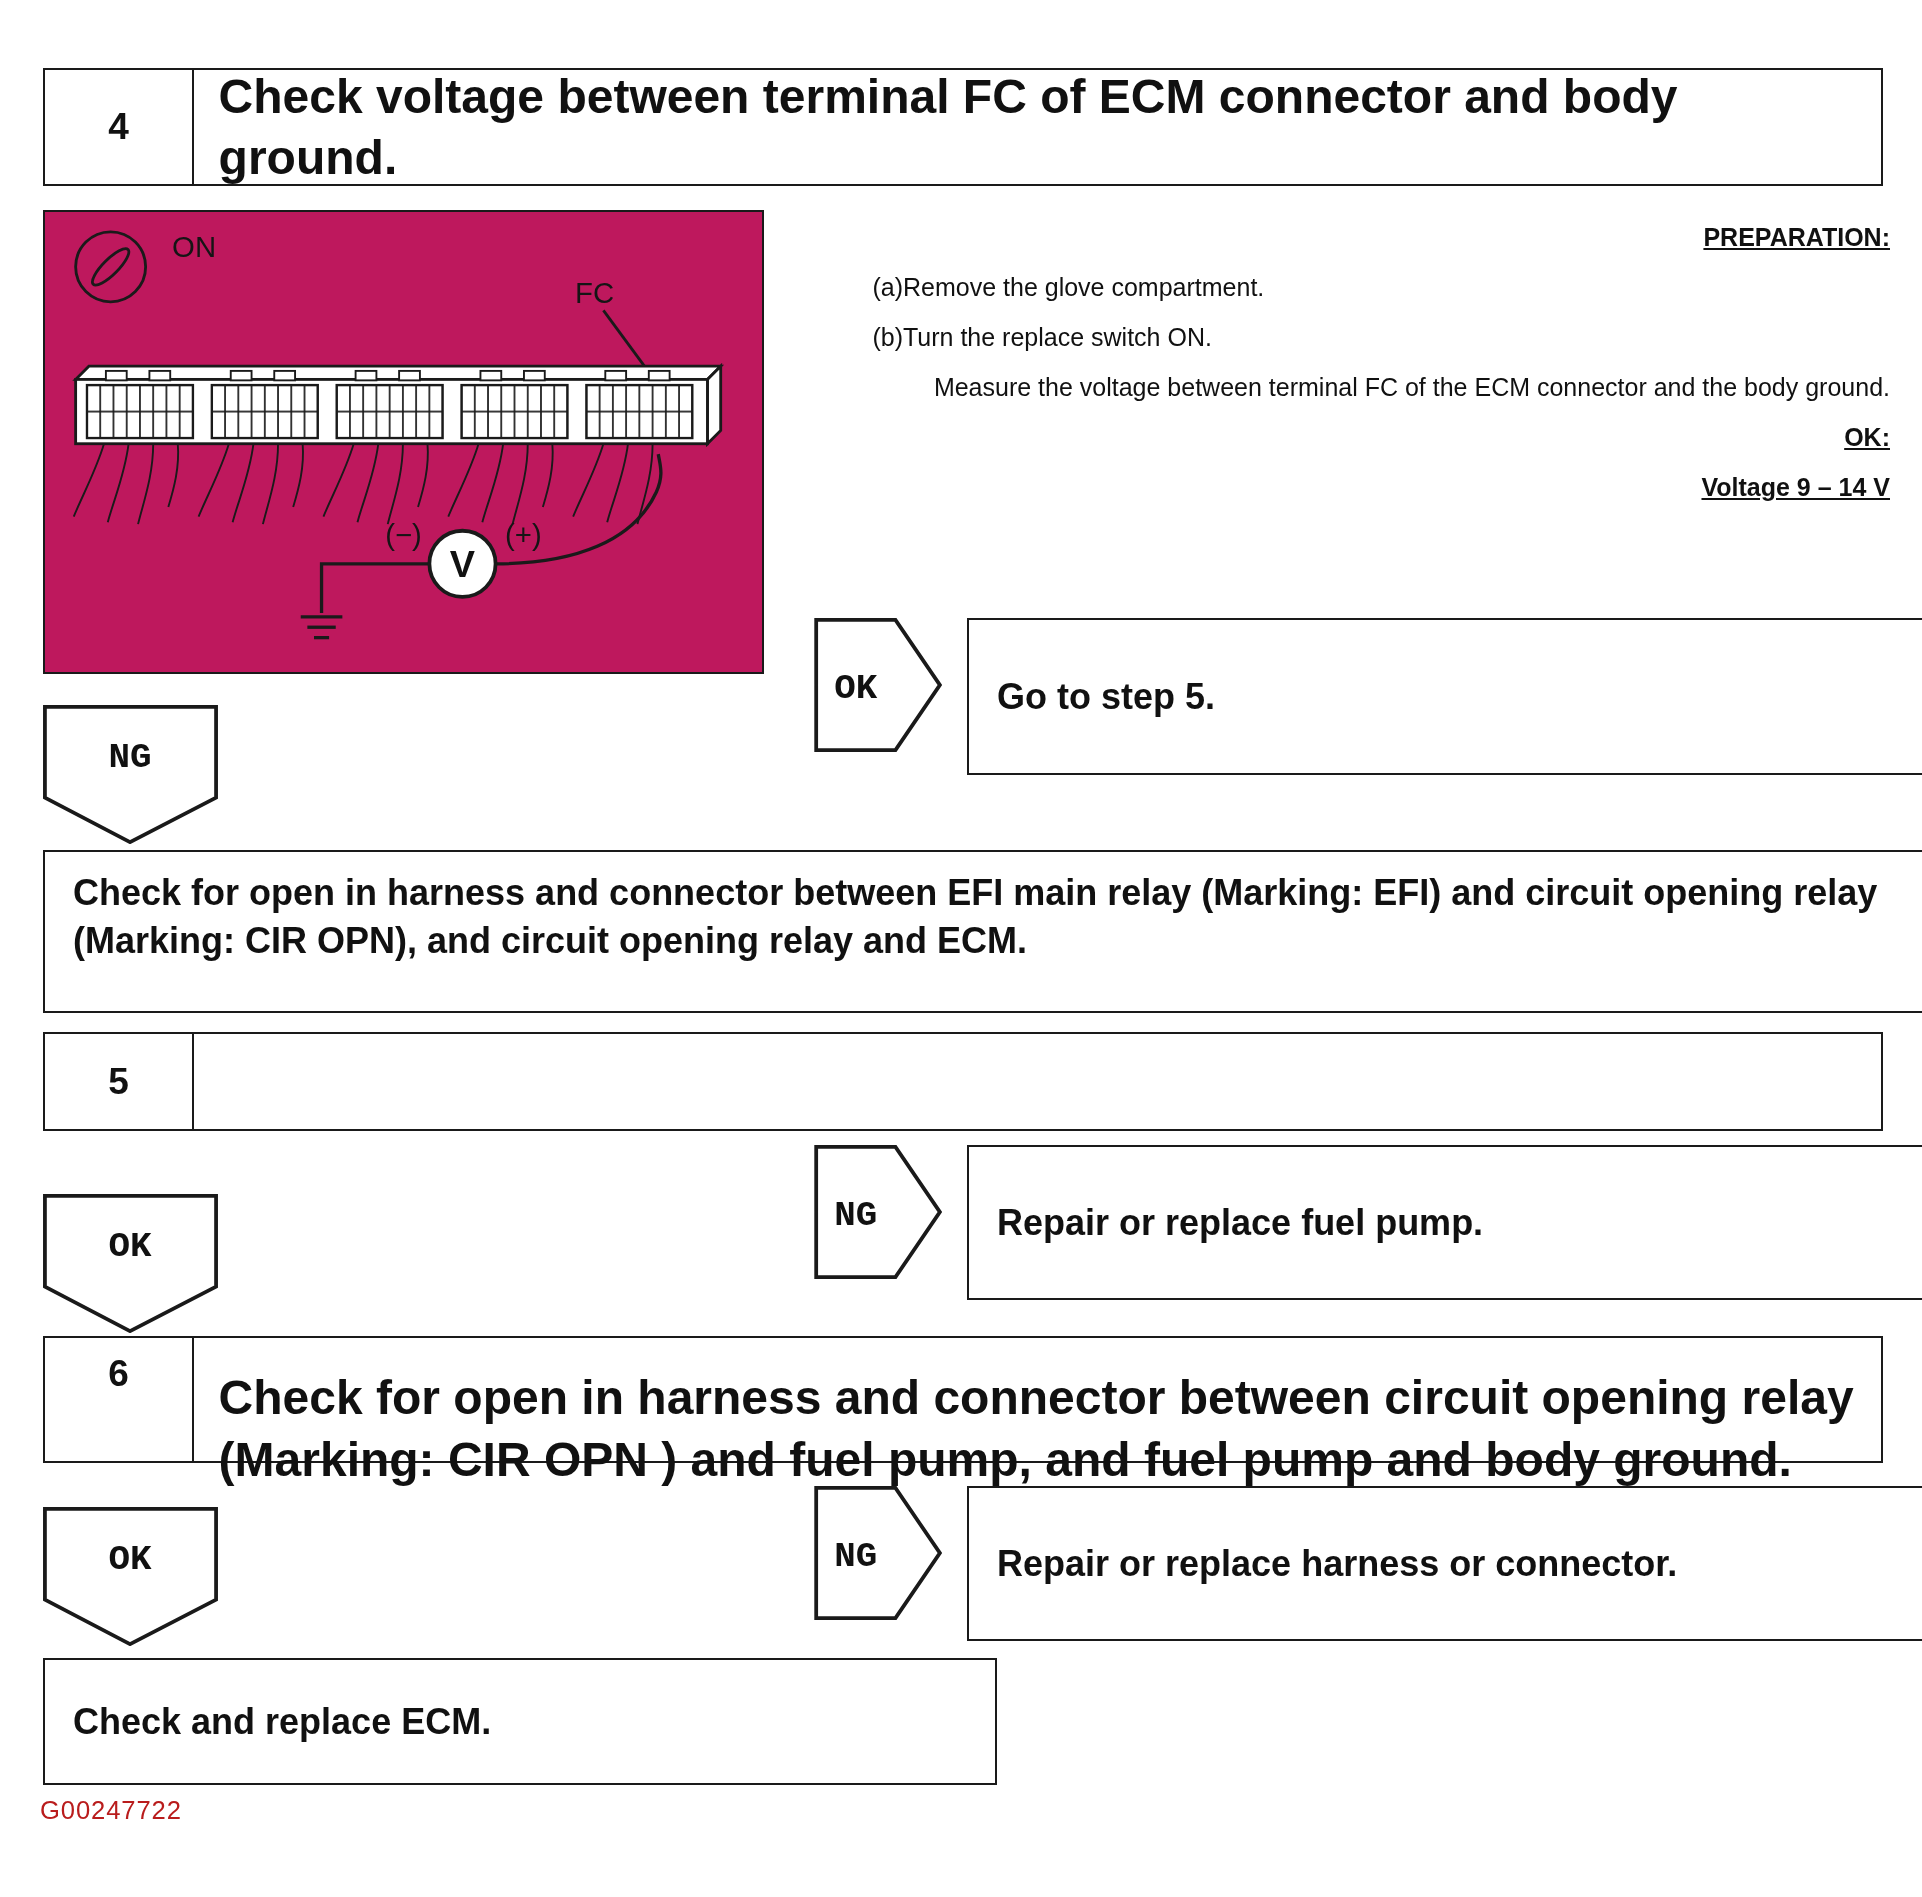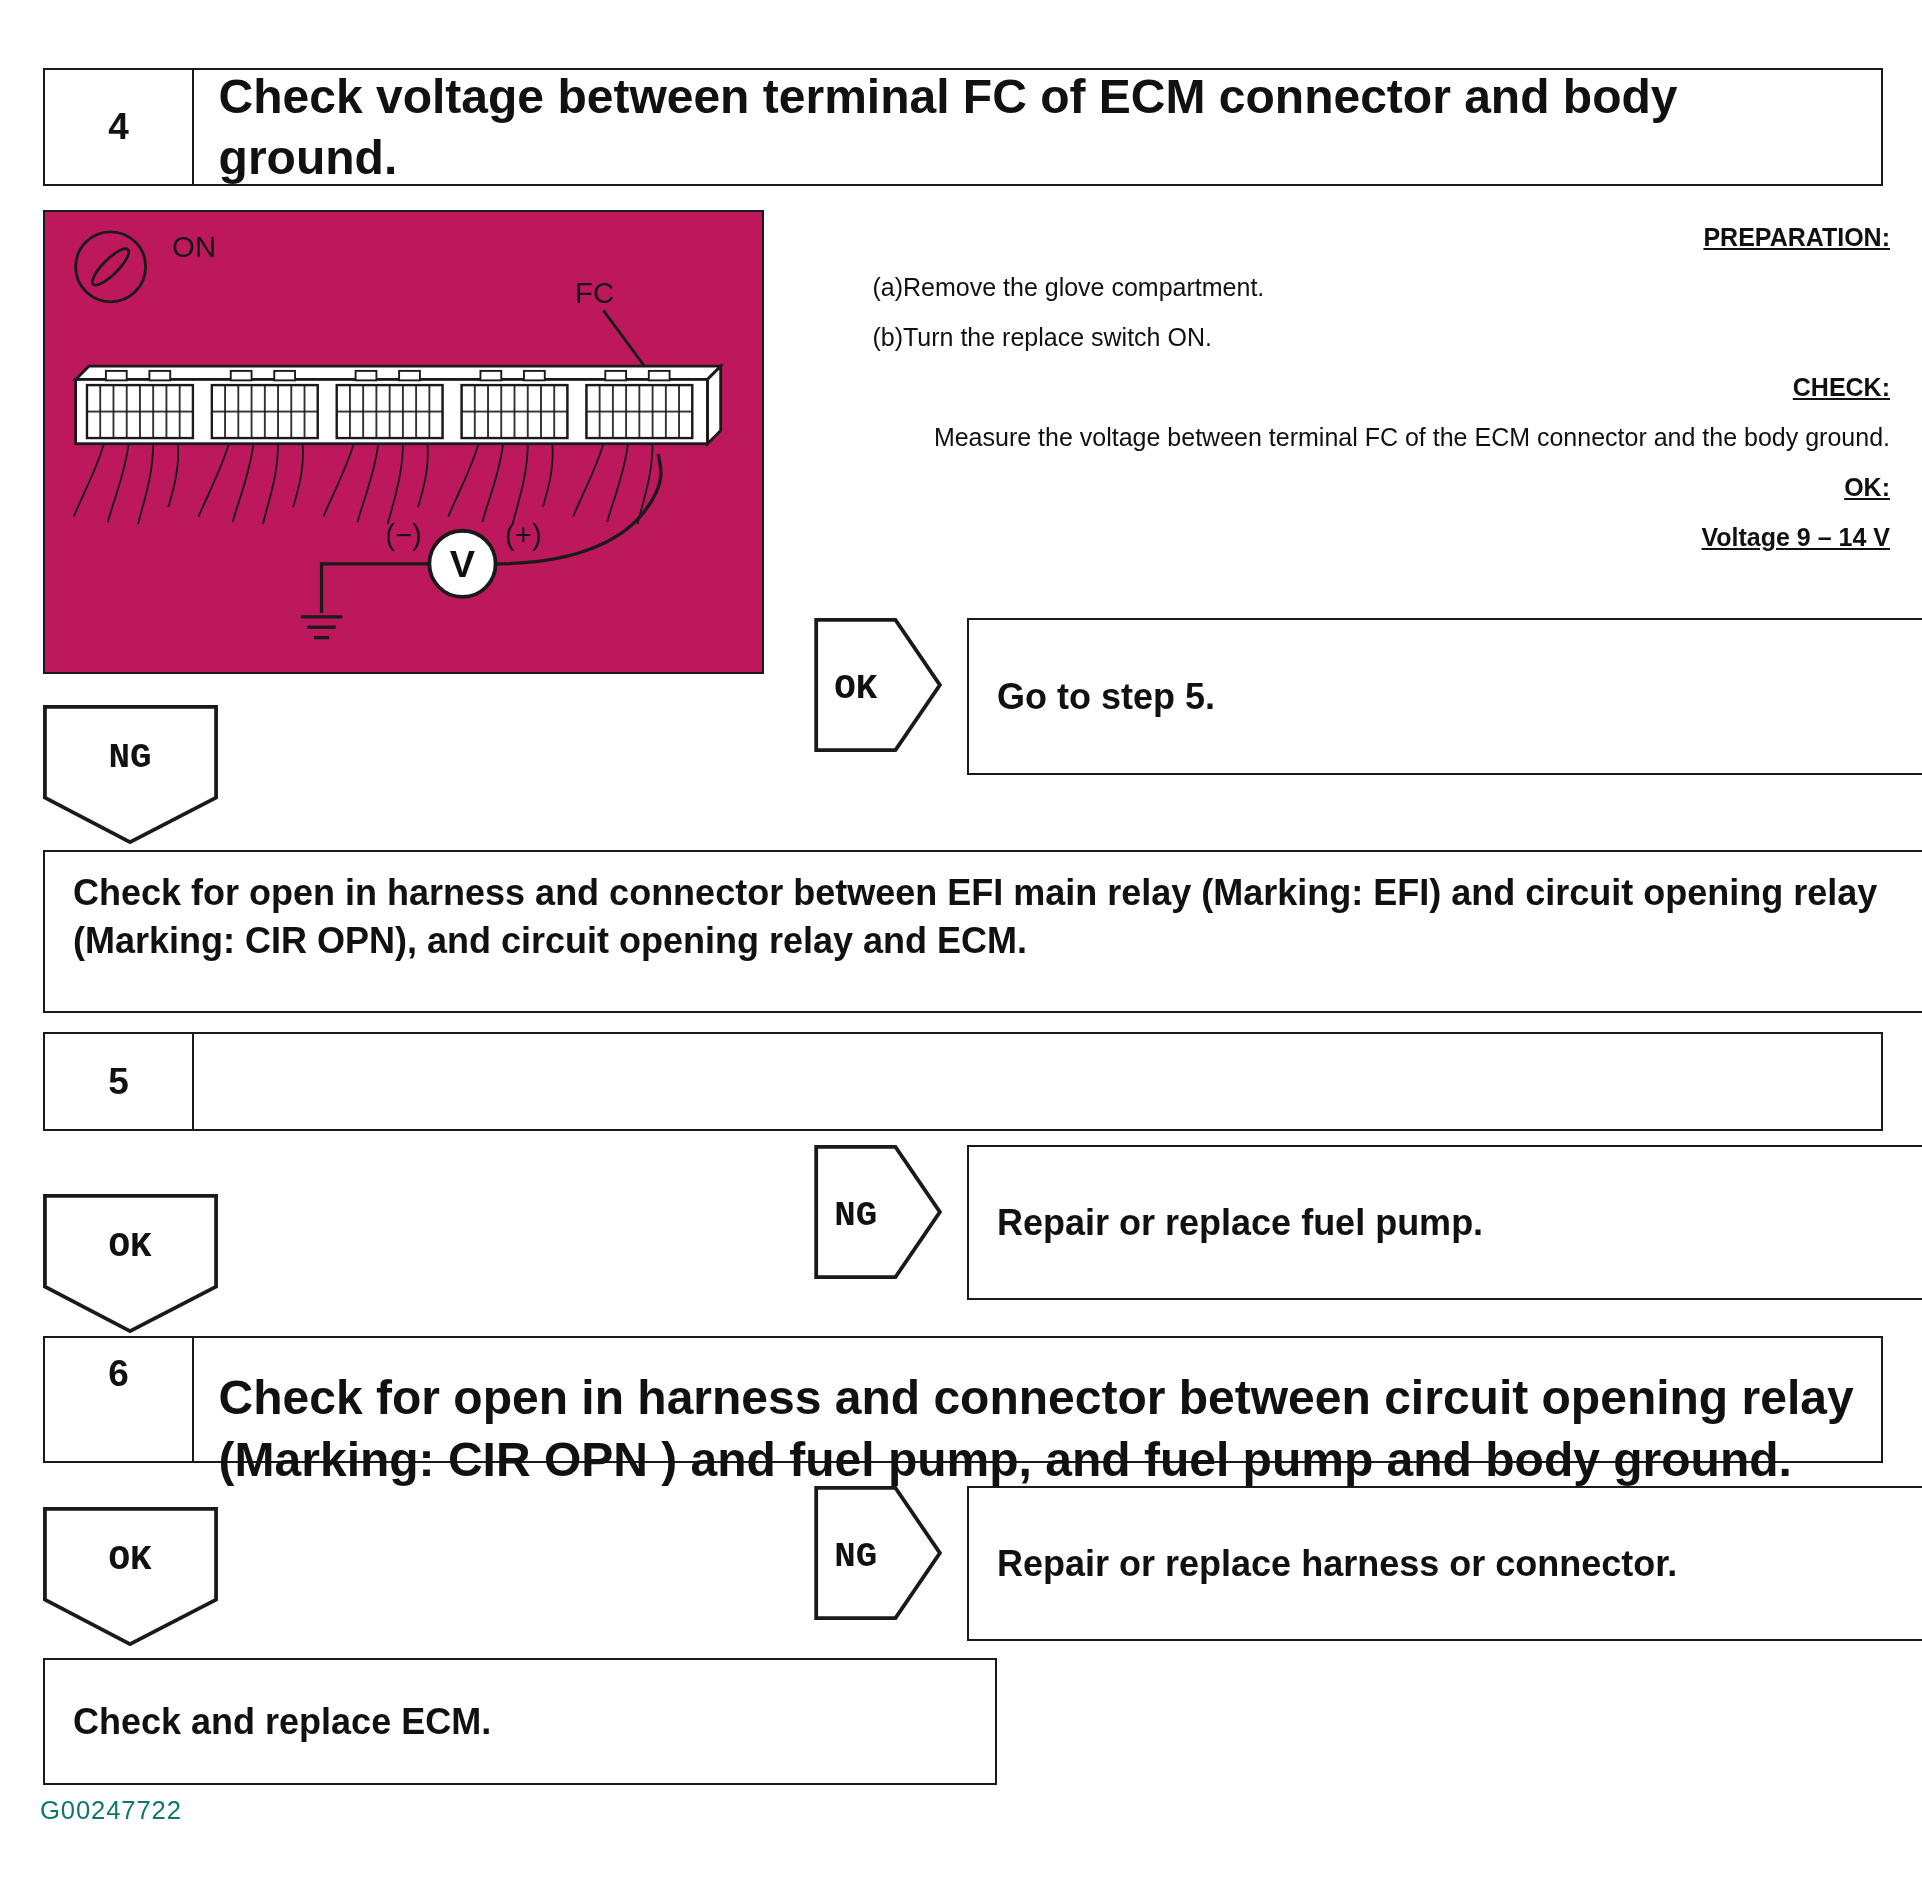--- a/index.html
+++ b/index.html
@@ -40,21 +40,21 @@
   .li-label { flex:0 0 97px; }
   .spec { font-weight:bold; padding-left:102px;text-decoration:underline; }
 
   
   .illus { position:absolute; border:2.8px solid #1a1a1a; background:#be185d; }
 
   .pent-text { font-size:38px; font-weight:bold; fill:#111; }
   .d-text { font-size:31px; fill:#151515; }
   .d-vtext { font-size:40px; font-weight:bold; fill:#111; }
 
-  .figid { position:absolute; font-size:25.6px; color:#0f766e; letter-spacing:0.9px; }
+  .figid { position:absolute; font-size:25.6px; color:#b91c1c; letter-spacing:0.9px; }
 </style>
 </head>
 <body>
 
 <div class="page">
 
   <div class="step-header" style="left:43px; top:68px; width:1836px; height:114px;">
     <div class="step-num">4</div>
     <div class="step-title">Check voltage between terminal FC of ECM connector and body ground.</div>
   </div>
@@ -138,21 +138,20 @@
   <div class="info" style="left:806px; top:212px; width:1084px;">
     <div class="hu">PREPARATION:</div>
     <div class="li-row">
       <span class="li-label">(a)</span>
       <span>Remove the glove compartment.</span>
     </div>
     <div class="li-row">
       <span class="li-label">(b)</span>
       <span>Turn the replace switch ON.</span>
     </div>
-    <div class="hu">CHECK:</div>
     <div>Measure the voltage between terminal FC of the ECM connector and the body ground.</div>
     <div class="hu">OK:</div>
     <div class="spec">Voltage 9 – 14 V</div>
   </div>
 
   <div class="abs" style="left:814px; top:618px;">
     <svg width="128" height="134" viewBox="0 0 135 142">
       <polygon points="2,2 86,2 133,71 86,140 2,140" fill="#fff" stroke="#1a1a1a" stroke-width="4"></polygon>
       <text x="44" y="85" text-anchor="middle" class="pent-text">OK</text>
     </svg>

